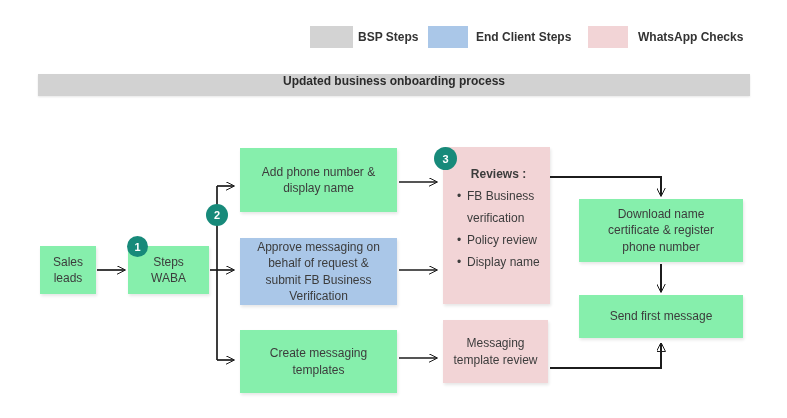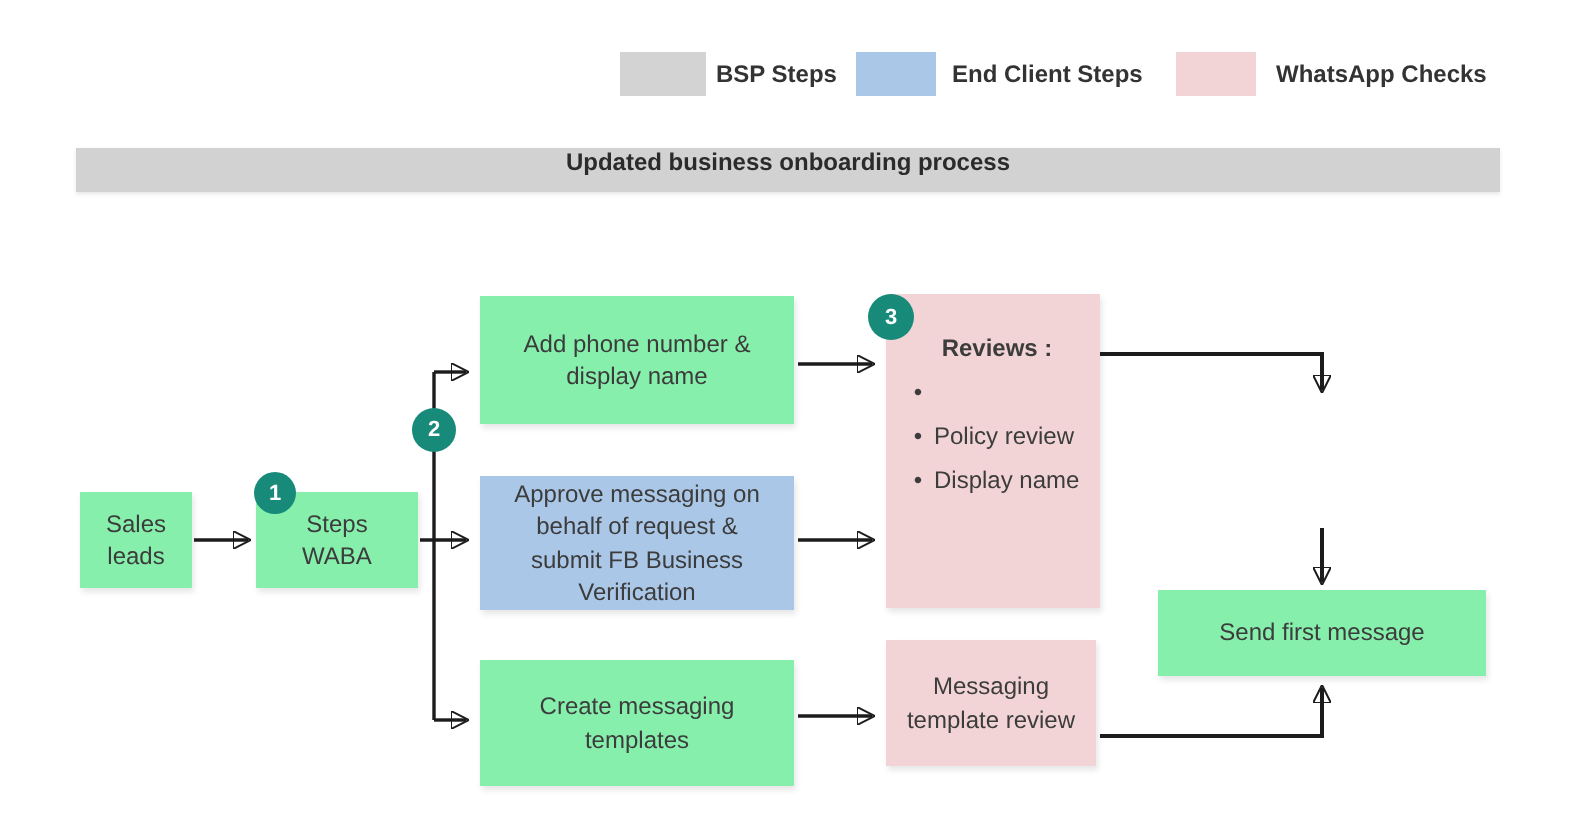--- a/index.html
+++ b/index.html
@@ -102,36 +102,42 @@
 
   <div class="box bsp" style="left:240px;top:330px;width:157px;height:63px;">
     <span class="lbl">Create messaging
 templates</span>
   </div>
 
   <div class="box wa reviews" style="left:443px;top:147px;width:107px;height:157px;">
     <div class="reviews-heading">Reviews :</div>
     <div class="bullet-row">
       <span class="bullet-marker">•</span>
+      <span class="bullet-text">FB  Business verification</span>
     </div>
     <div class="bullet-row">
       <span class="bullet-marker">•</span>
       <span class="bullet-text">Policy review</span>
     </div>
     <div class="bullet-row">
       <span class="bullet-marker">•</span>
       <span class="bullet-text">Display name</span>
     </div>
   </div>
 
   <div class="box wa" style="left:443px;top:320px;width:105px;height:63px;">
     <span class="lbl">Messaging
 template review</span>
   </div>
 
+  <div class="box bsp" style="left:579px;top:199px;width:164px;height:63px;">
+    <span class="lbl">Download  name
+certificate &amp; register
+phone number</span>
+  </div>
 
   <div class="box bsp" style="left:579px;top:295px;width:164px;height:43px;">
     <span class="lbl">Send first message</span>
   </div>
 
   <svg class="connectors" width="787" height="418" xmlns="http://www.w3.org/2000/svg">
     <defs>
       <marker id="arw" markerUnits="userSpaceOnUse" markerWidth="9" markerHeight="9" refX="7.5" refY="4.5" orient="auto">
         <path d="M0,0 L9,4.5 L0,9 z" fill="#1c1c1c" stroke="none"></path>
       </marker>

